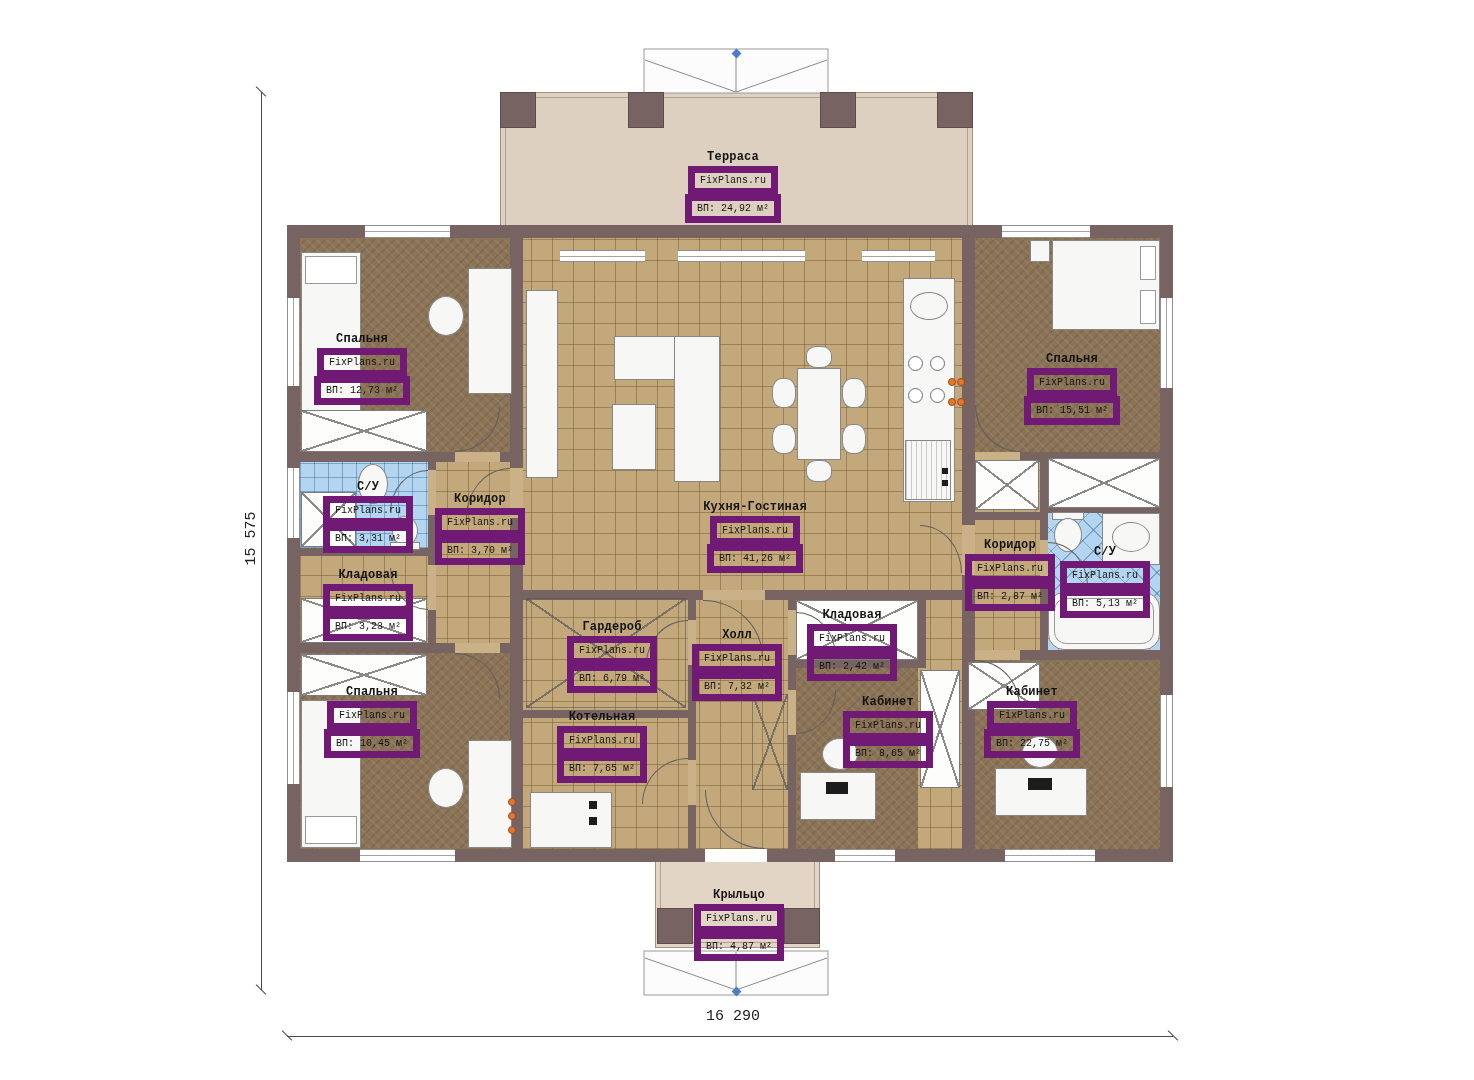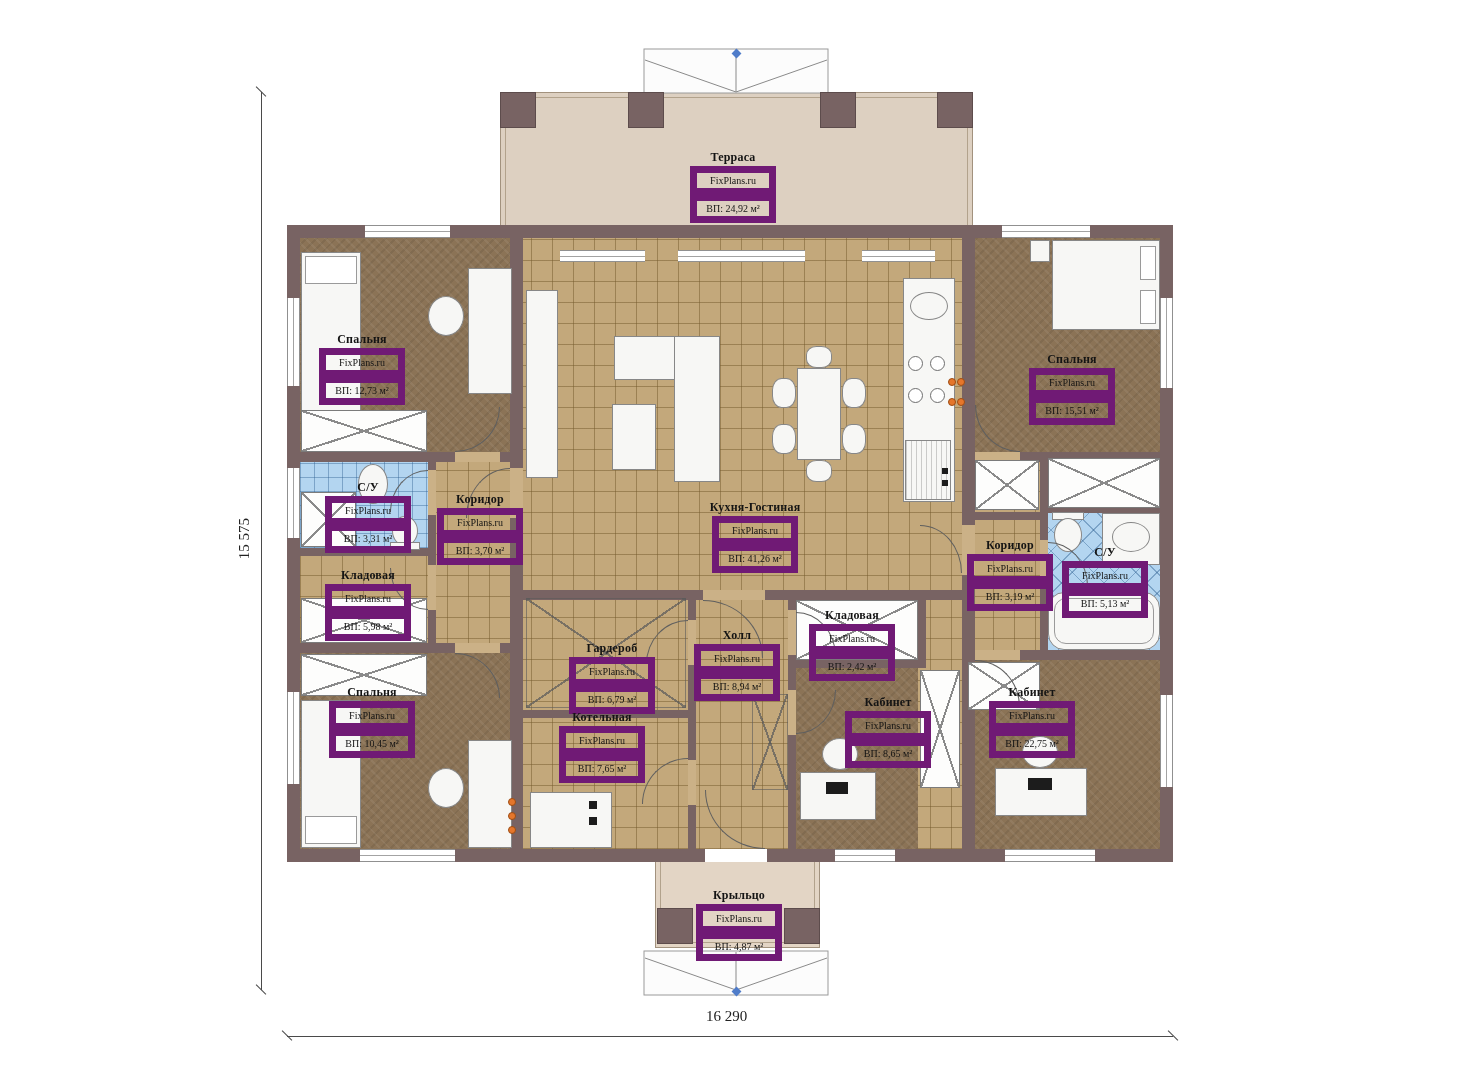--- a/index.html
+++ b/index.html
@@ -1,17 +1,17 @@
 <!DOCTYPE html>
 <html><head>
 <meta charset="utf-8">
 <style>
   html,body{margin:0;padding:0;background:#fff;}
   .stage{position:relative;width:1474px;height:1080px;background:#ffffff;overflow:hidden;
-         font-family:Liberation Serif, serif;}
+         font-family:Liberation Mono, monospace;}
   .abs{position:absolute;box-sizing:border-box;}
   .wall{position:absolute;background:#786363;box-sizing:border-box;}
   .floor-tan{position:absolute;background-color:#c3a87b;box-sizing:border-box;
     background-image:repeating-linear-gradient(0deg,rgba(116,90,44,.5) 0 1px,transparent 1px 21px),
                      repeating-linear-gradient(90deg,rgba(116,90,44,.5) 0 1px,transparent 1px 21px);}
   .floor-carpet{position:absolute;background-color:#8b7356;box-sizing:border-box;
     background-image:repeating-linear-gradient(45deg,rgba(255,255,255,.06) 0 2px,transparent 2px 7px),
                      repeating-linear-gradient(-45deg,rgba(0,0,0,.07) 0 2px,transparent 2px 7px);}
   .floor-bath{position:absolute;background-color:#b3d5f0;box-sizing:border-box;
     background-image:repeating-linear-gradient(0deg,rgba(40,90,140,.4) 0 1px,transparent 1px 14px),
@@ -274,41 +274,41 @@
     <div class="rbox">ВП: 3,70 м²</div>
   </div>
   <div class="label" style="left:680px;top:500px;">
     <div class="rname">Кухня-Гостиная</div>
     <div class="rbox">FixPlans.ru</div>
     <div class="rbox">ВП: 41,26 м²</div>
   </div>
   <div class="label" style="left:293px;top:568px;">
     <div class="rname">Кладовая</div>
     <div class="rbox">FixPlans.ru</div>
-    <div class="rbox">ВП: 5,98 м²</div>
+    <div class="rbox">ВП: 3,23 м²</div>
   </div>
   <div class="label" style="left:935px;top:538px;">
     <div class="rname">Коридор</div>
     <div class="rbox">FixPlans.ru</div>
-    <div class="rbox">ВП: 3,19 м²</div>
+    <div class="rbox">ВП: 2,87 м²</div>
   </div>
   <div class="label" style="left:1030px;top:545px;">
     <div class="rname">С/У</div>
     <div class="rbox">FixPlans.ru</div>
     <div class="rbox">ВП: 5,13 м²</div>
   </div>
-  <div class="label" style="left:537px;top:620px;margin-top:21px;">
+  <div class="label" style="left:537px;top:620px;">
     <div class="rname">Гардероб</div>
     <div class="rbox">FixPlans.ru</div>
     <div class="rbox">ВП: 6,79 м²</div>
   </div>
   <div class="label" style="left:662px;top:628px;">
     <div class="rname">Холл</div>
     <div class="rbox">FixPlans.ru</div>
-    <div class="rbox">ВП: 8,94 м²</div>
+    <div class="rbox">ВП: 7,32 м²</div>
   </div>
   <div class="label" style="left:777px;top:608px;">
     <div class="rname">Кладовая</div>
     <div class="rbox">FixPlans.ru</div>
     <div class="rbox">ВП: 2,42 м²</div>
   </div>
   <div class="label" style="left:297px;top:685px;">
     <div class="rname">Спальня</div>
     <div class="rbox">FixPlans.ru</div>
     <div class="rbox">ВП: 10,45 м²</div>

